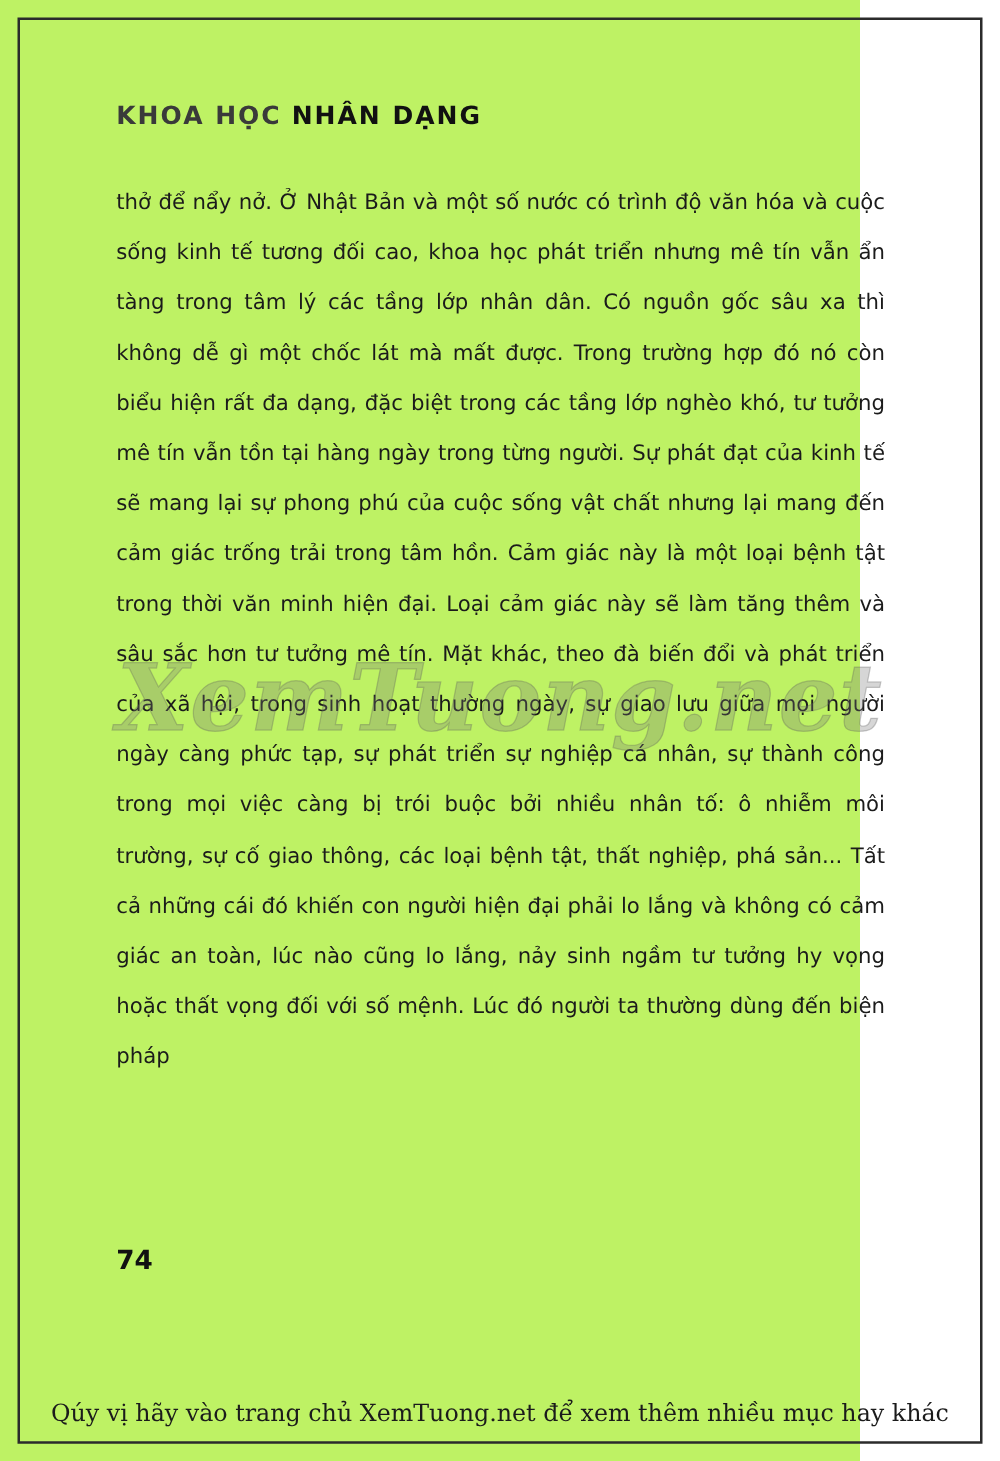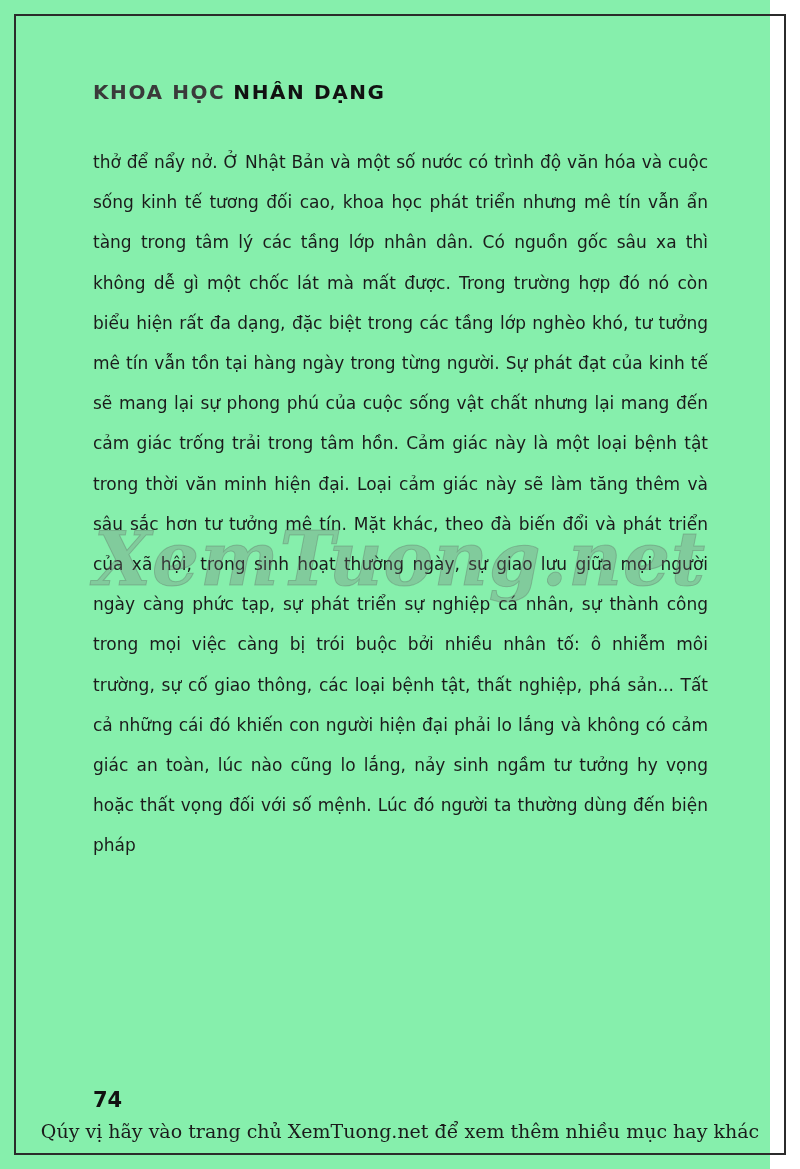--- a/index.html
+++ b/index.html
@@ -8,24 +8,24 @@
   }
   body {
     width: 800px;
     height: 1169px;
     background: #ffffff;
     font-family: "DejaVu Sans", sans-serif;
     overflow: hidden;
   }
   .page {
     position: relative;
-    width: 770px;
+    width: 688px;
     height: 1169px;
     box-sizing: border-box;
-    background: #86efac;
+    background: #bef264;
   }
   .page-border {
     position: absolute;
     left: 14px;
     top: 14px;
     width: 772px;
     height: 1141px;
     border: 2px solid #2b2b2b;
     box-sizing: border-box;
     pointer-events: none;
@@ -58,21 +58,21 @@
     line-height: 40.2px;
     color: #1b1b1b;
     text-align: justify;
     text-justify: inter-word;
     margin: 0;
     word-spacing: 0.5px;
   }
   .page-number {
     position: absolute;
     left: 93px;
-    top: 1088px;
+    top: 996px;
     font-family: "DejaVu Sans", sans-serif;
     font-size: 21px;
     font-weight: 700;
     color: #111111;
   }
   .footer-note {
     position: absolute;
     left: 0;
     top: 1120px;
     width: 800px;

